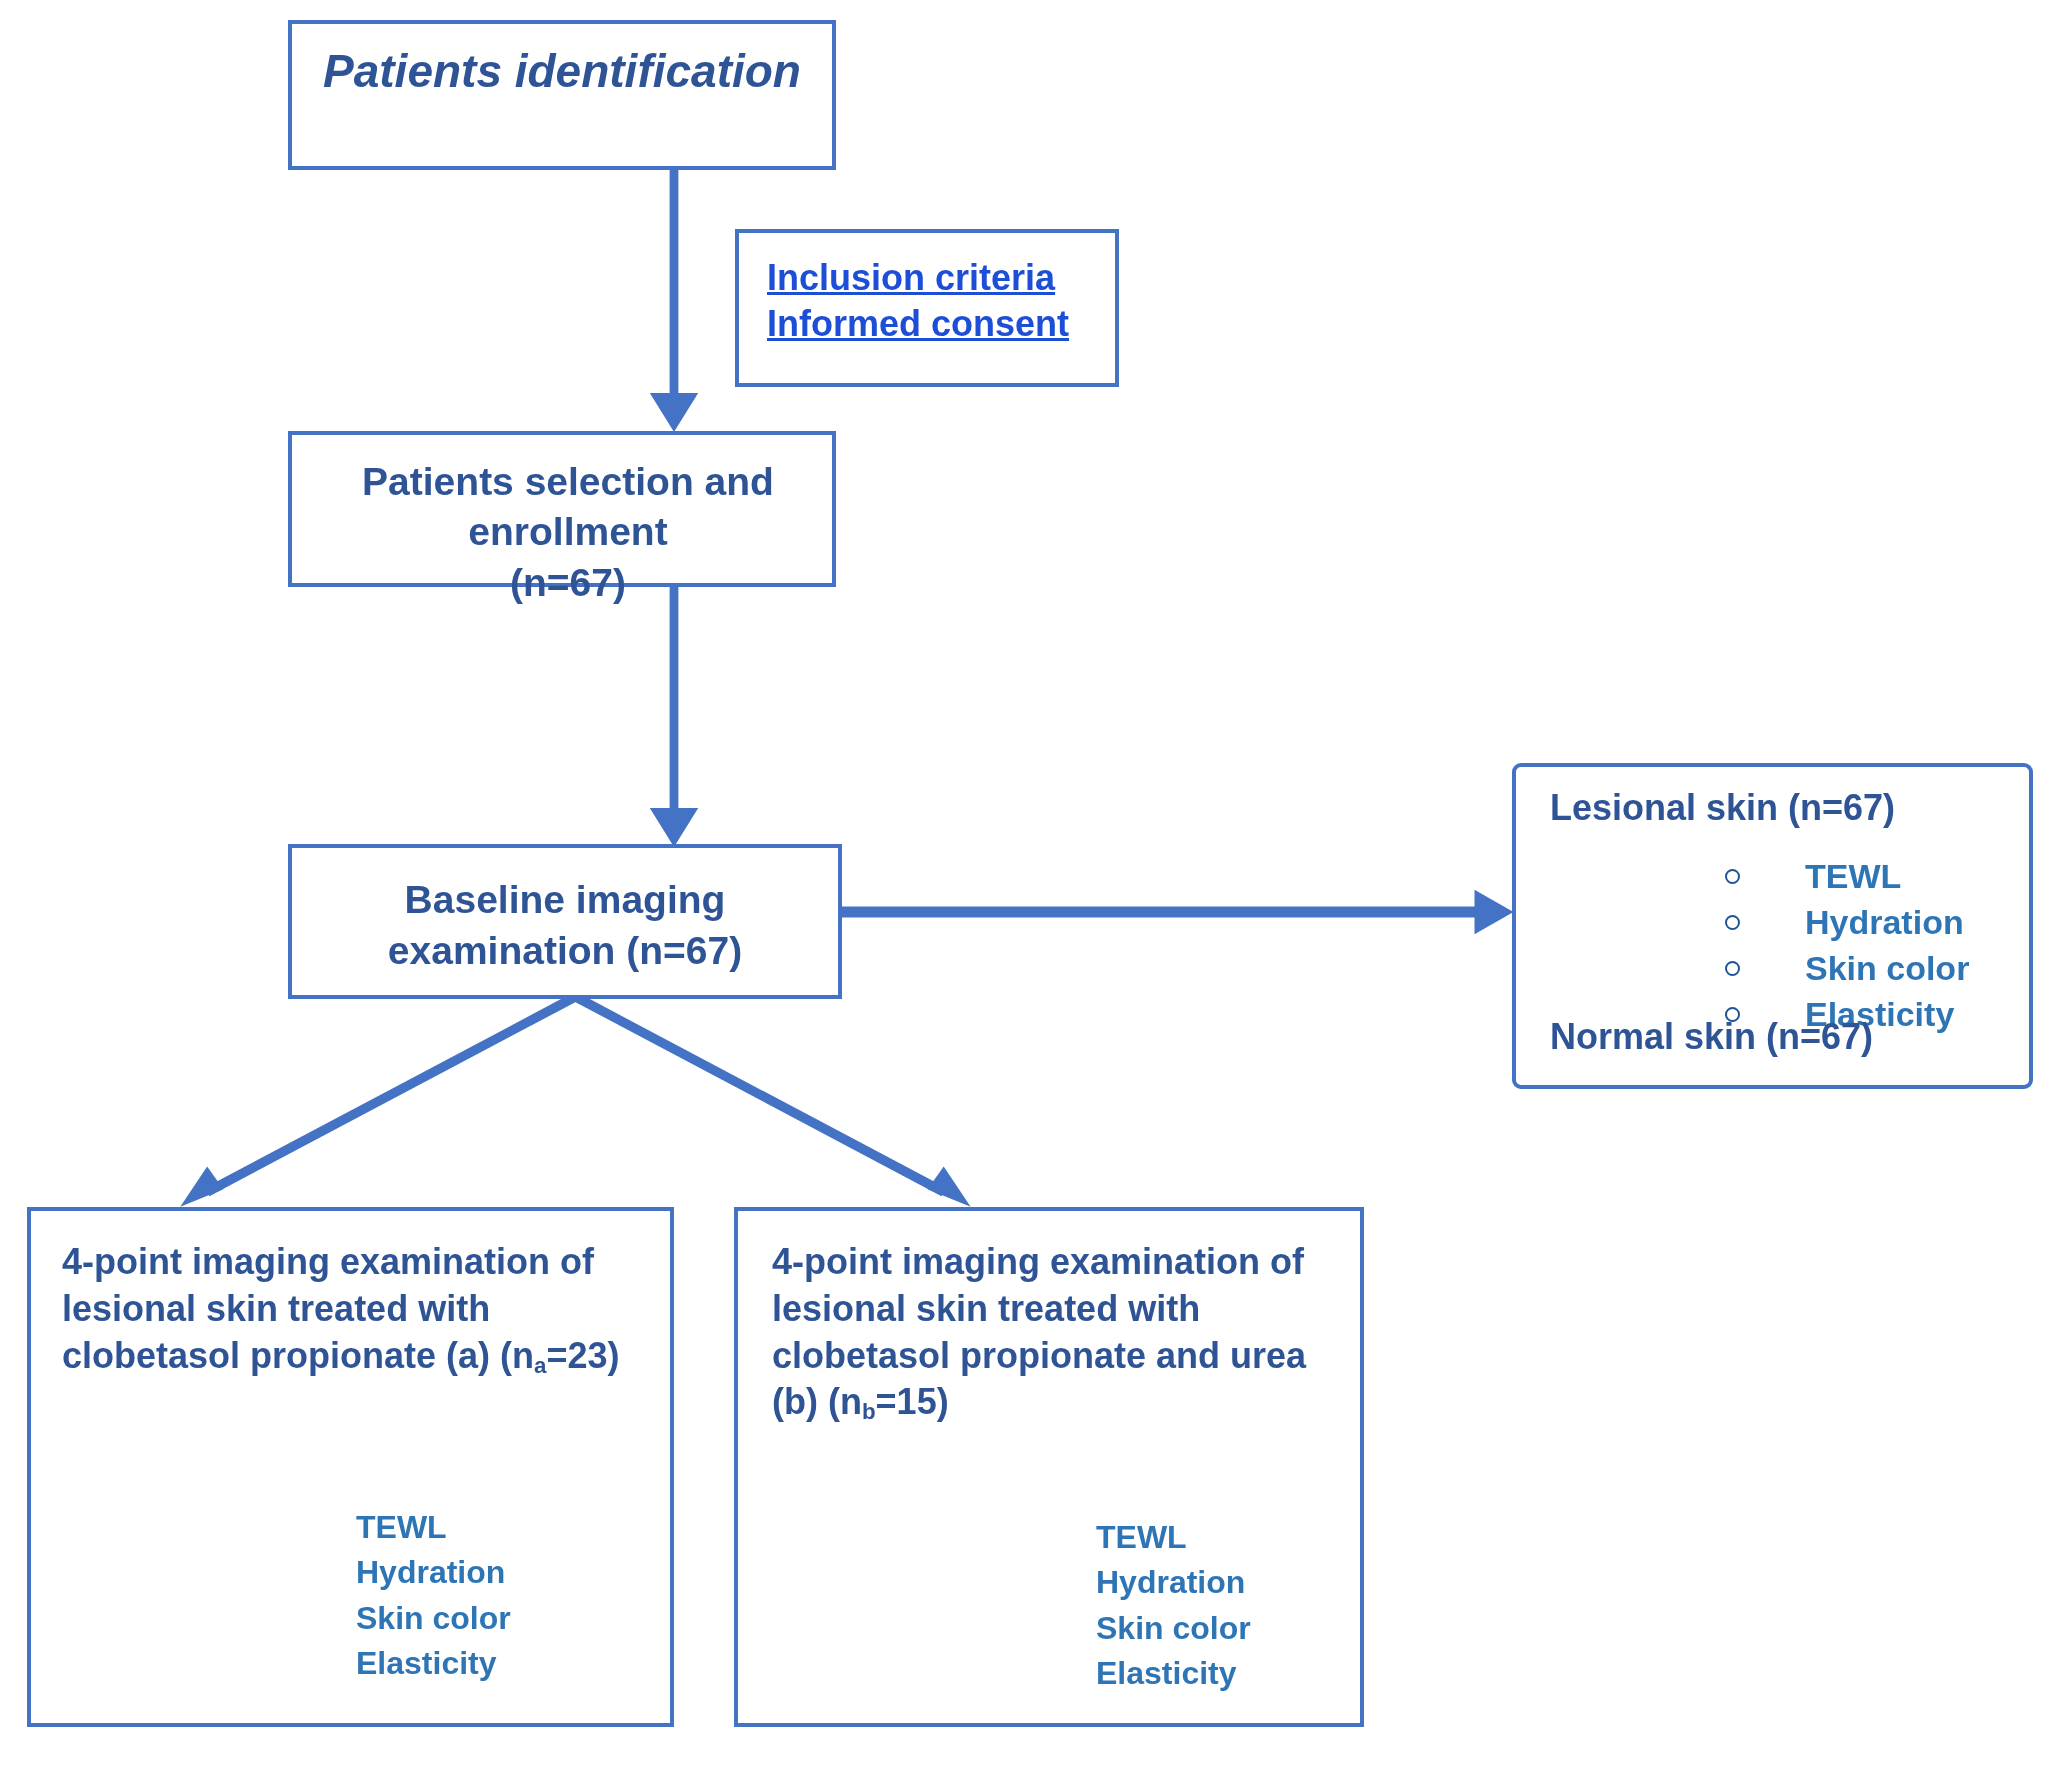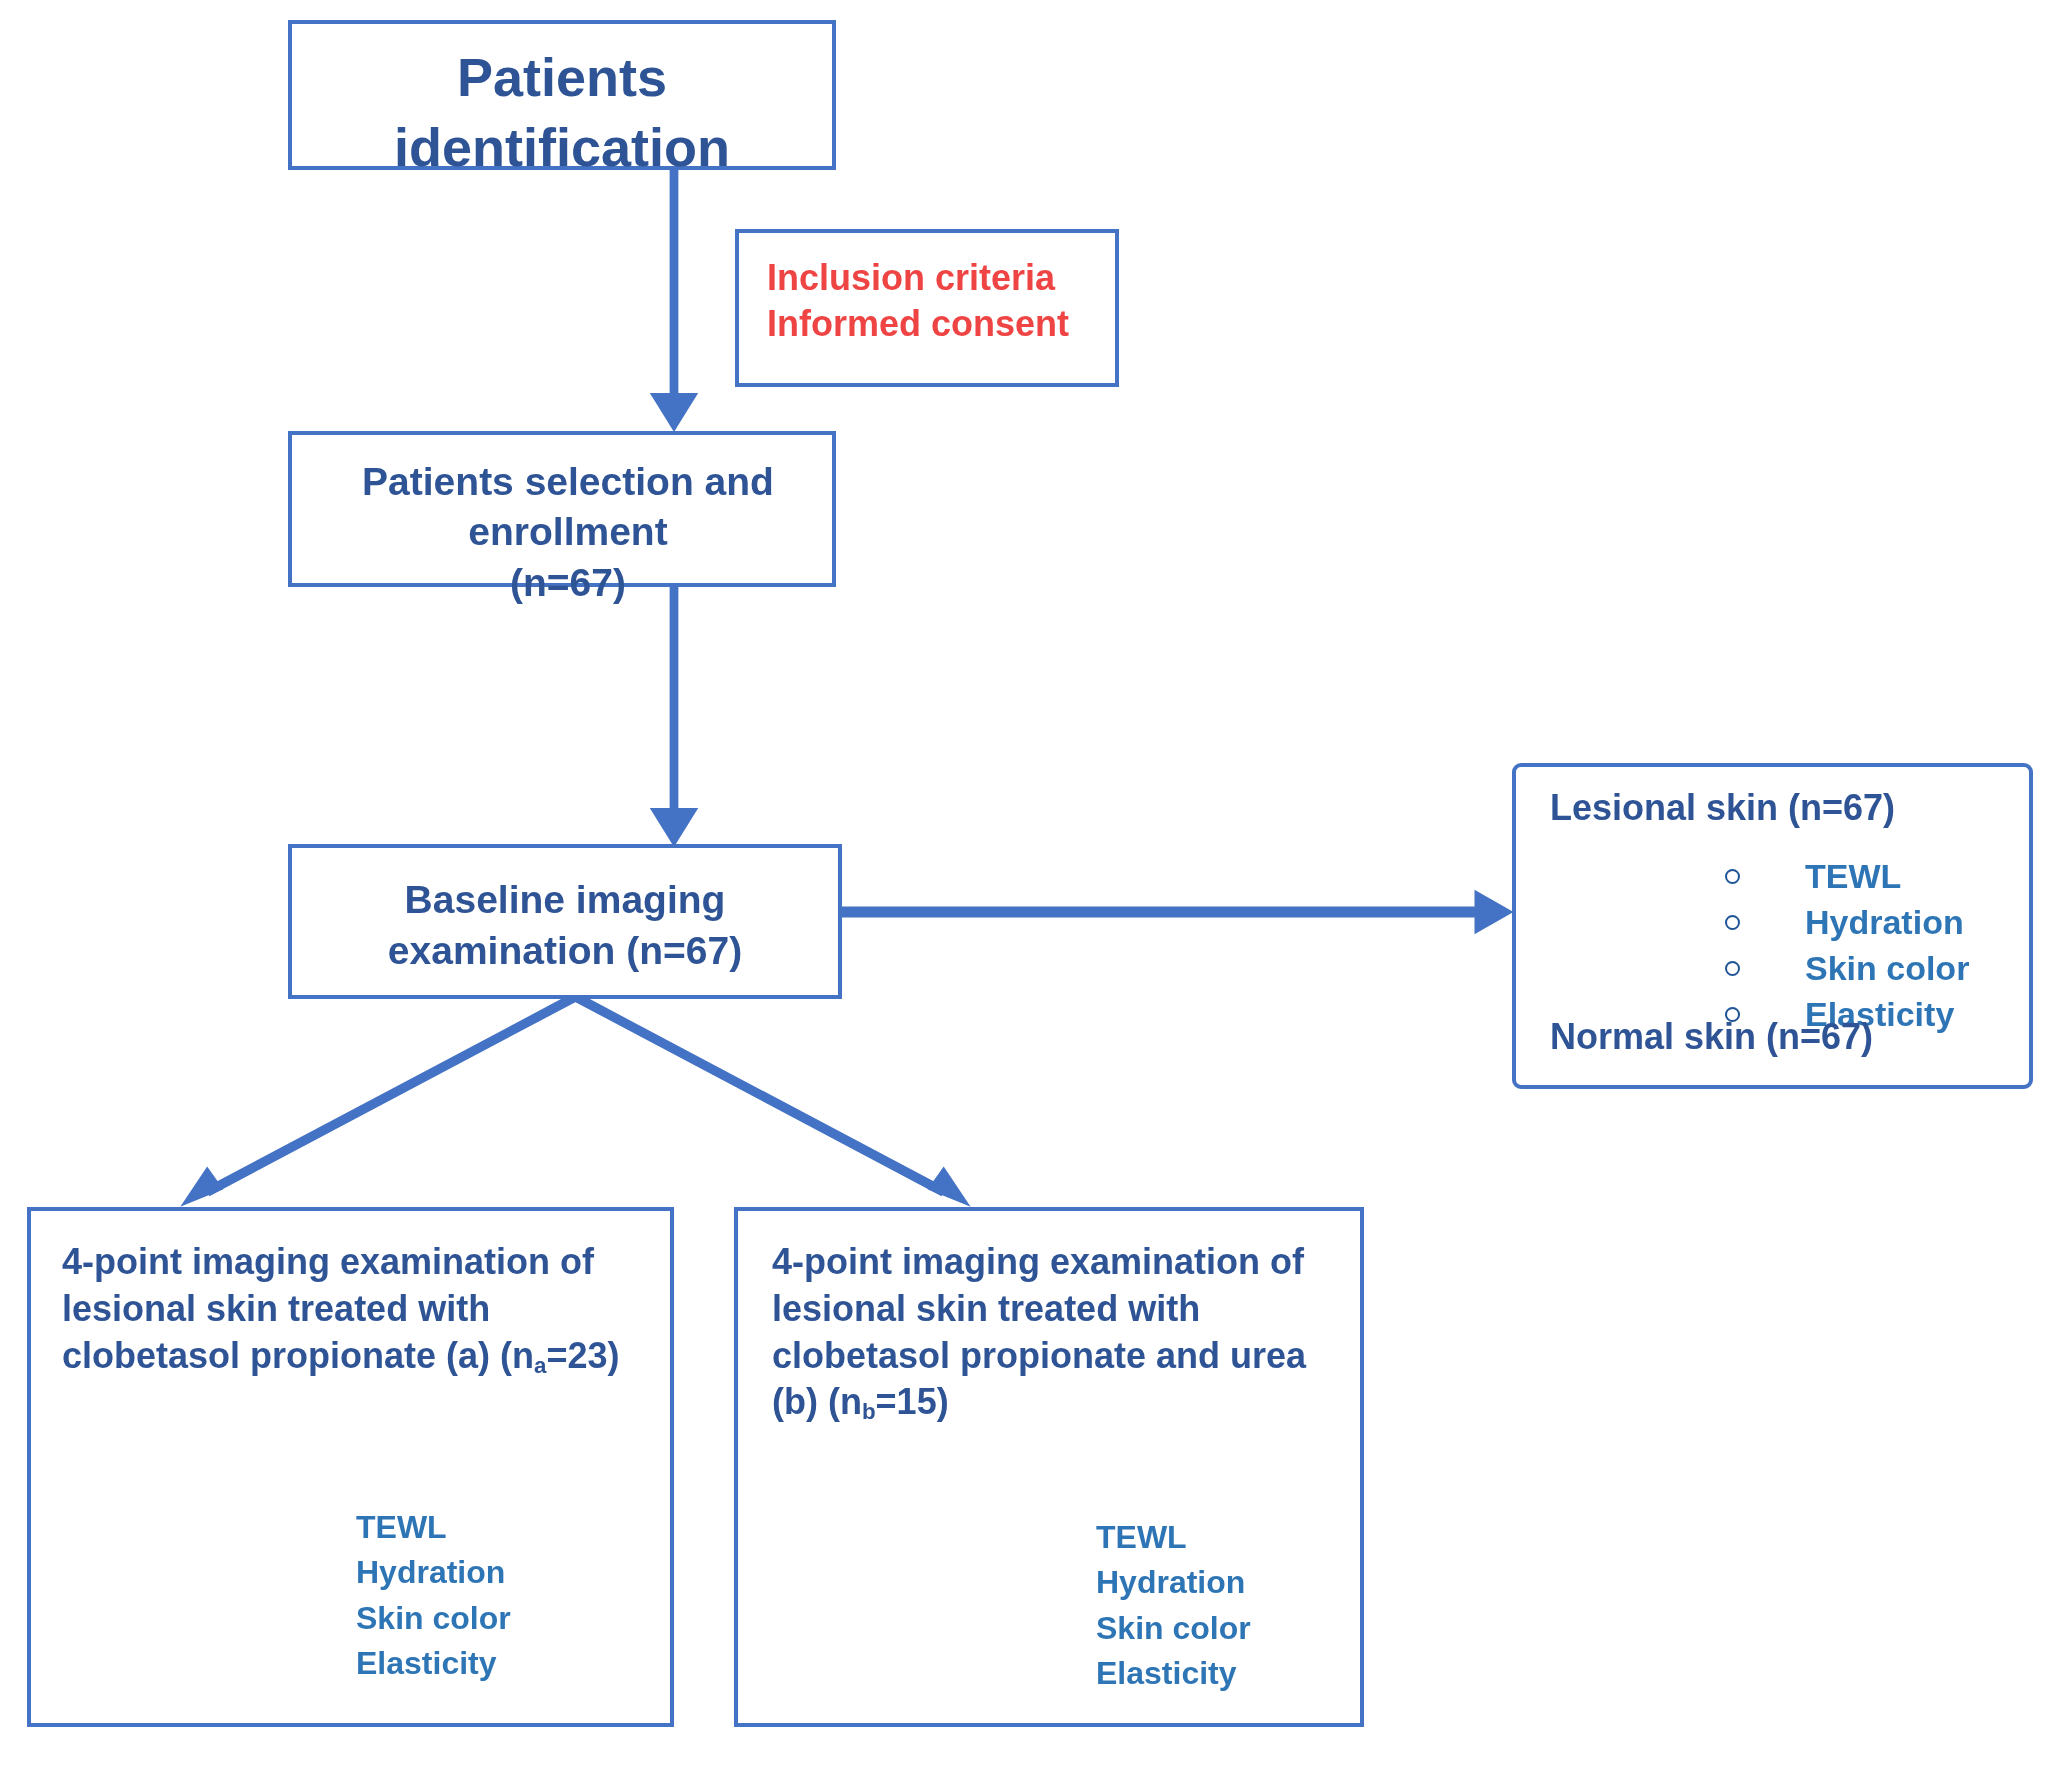--- a/index.html
+++ b/index.html
@@ -39,31 +39,33 @@
     font-weight: bold;
     line-height: 1.42;
   }
   
   #box-identification {
     left: 288px; top: 20px; width: 548px; height: 150px;
   }
   #box-identification .box-text {
     position: absolute;
     left: 0; right: 0; top: 17.5px;
-    font-size: 54px;
+    font-size: 46px;
+    font-style: italic;
   }
   
   #box-criteria {
     left: 735px; top: 229px; width: 384px; height: 158px;
   }
   #box-criteria .box-text {
     position: absolute;
     left: 28px; top: 21.6px;
     font-size: 36px;
-    color: #ef4444;
+    color: #1d4ed8;
+    text-decoration: underline;
   }
   
   #box-selection {
     left: 288px; top: 431px; width: 548px; height: 156px;
   }
   #box-selection .box-text {
     position: absolute;
     left: 0; right: 0; top: 21.6px;
     font-size: 39px;
     padding-left: 12px;

